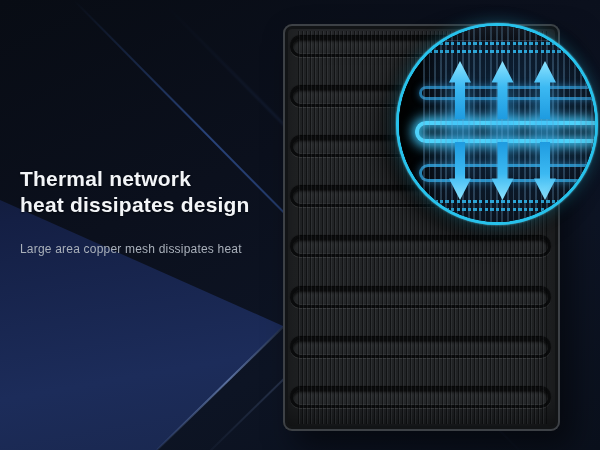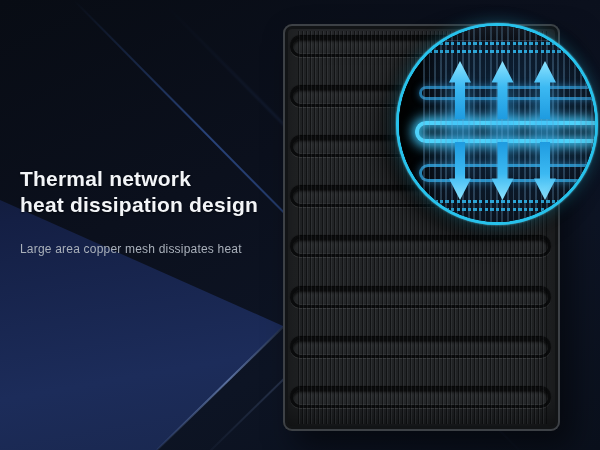--- a/index.html
+++ b/index.html
@@ -91,21 +91,21 @@
 <div class="scene">
   <div class="bg"></div>
   <div class="beam beam1"></div>
   <div class="beam beam2"></div>
   <div class="navy-wedge"></div>
   <div class="navy-edge e1"></div>
   <div class="navy-edge e2"></div>
 
   <div class="headline">
     <div>Thermal network</div>
-    <div>heat dissipation design</div>
+    <div>heat dissipates design</div>
   </div>
   <div class="desc">
     <div>Large area copper mesh dissipates heat</div>
   </div>
 
   <div class="panel">
     <div class="pills">
         <div class="pill" style="top: 12px;"></div>
         <div class="pill" style="top: 62.1px;"></div>
         <div class="pill" style="top: 112.2px;"></div>

